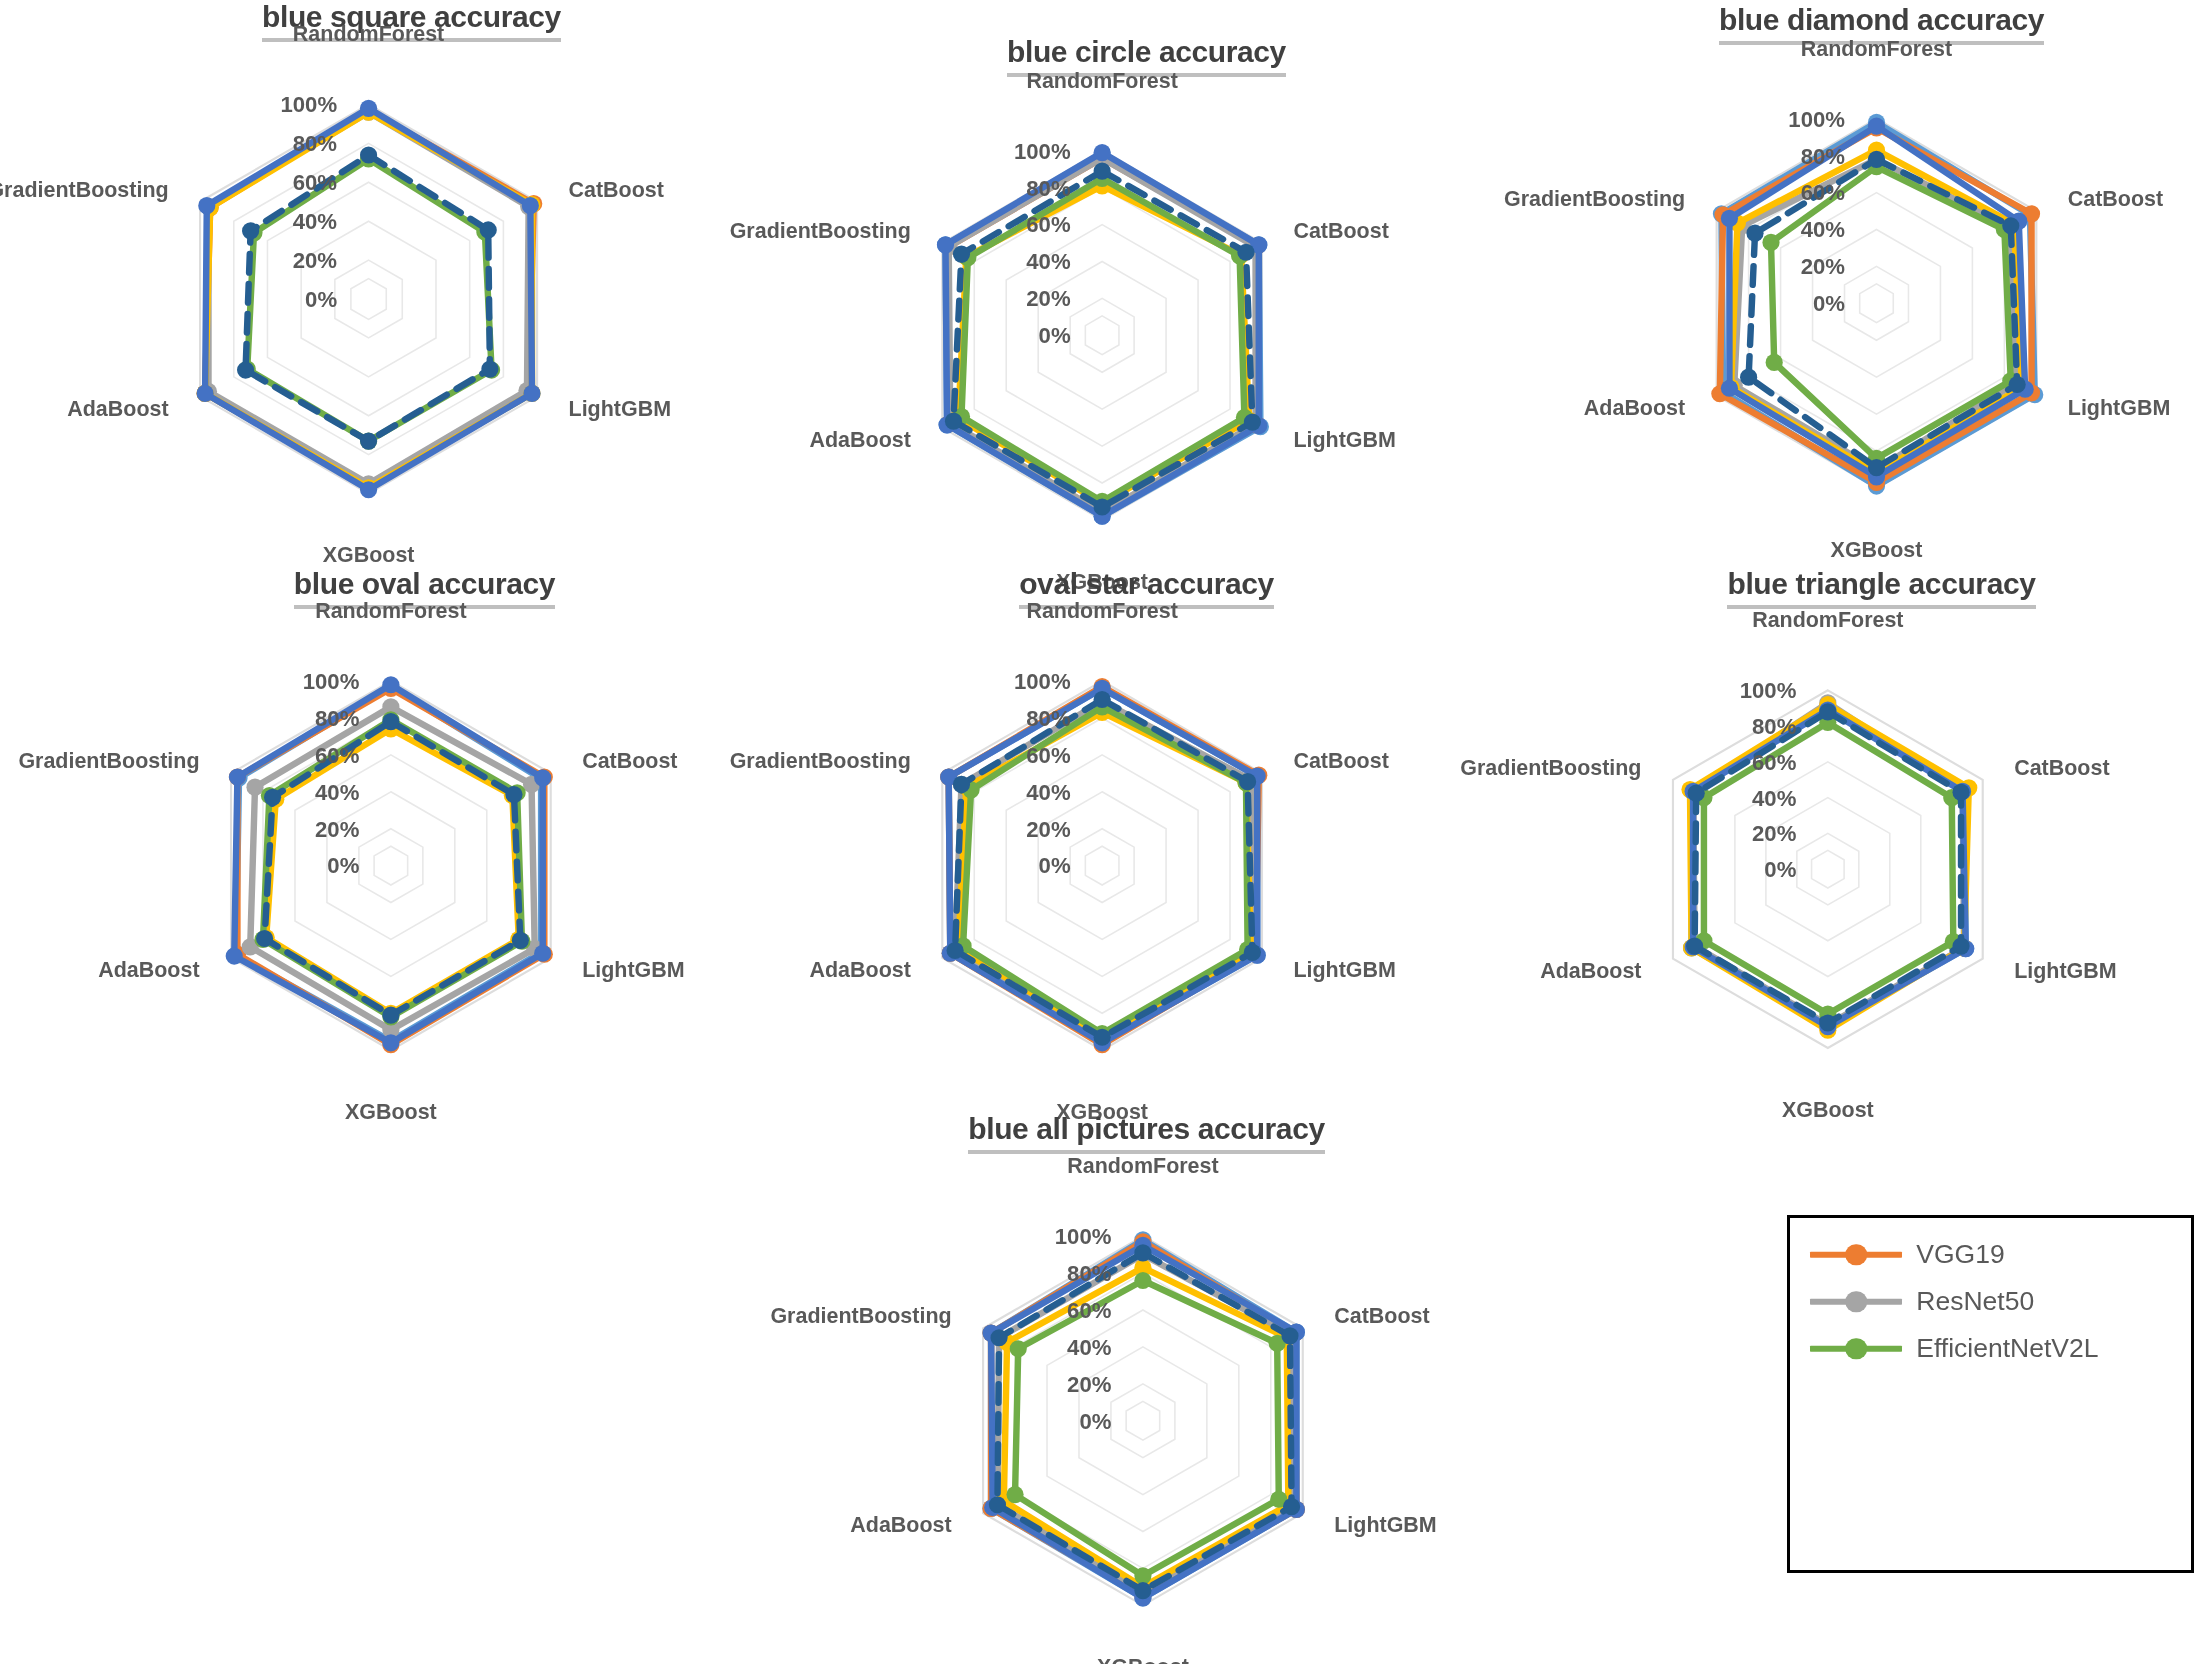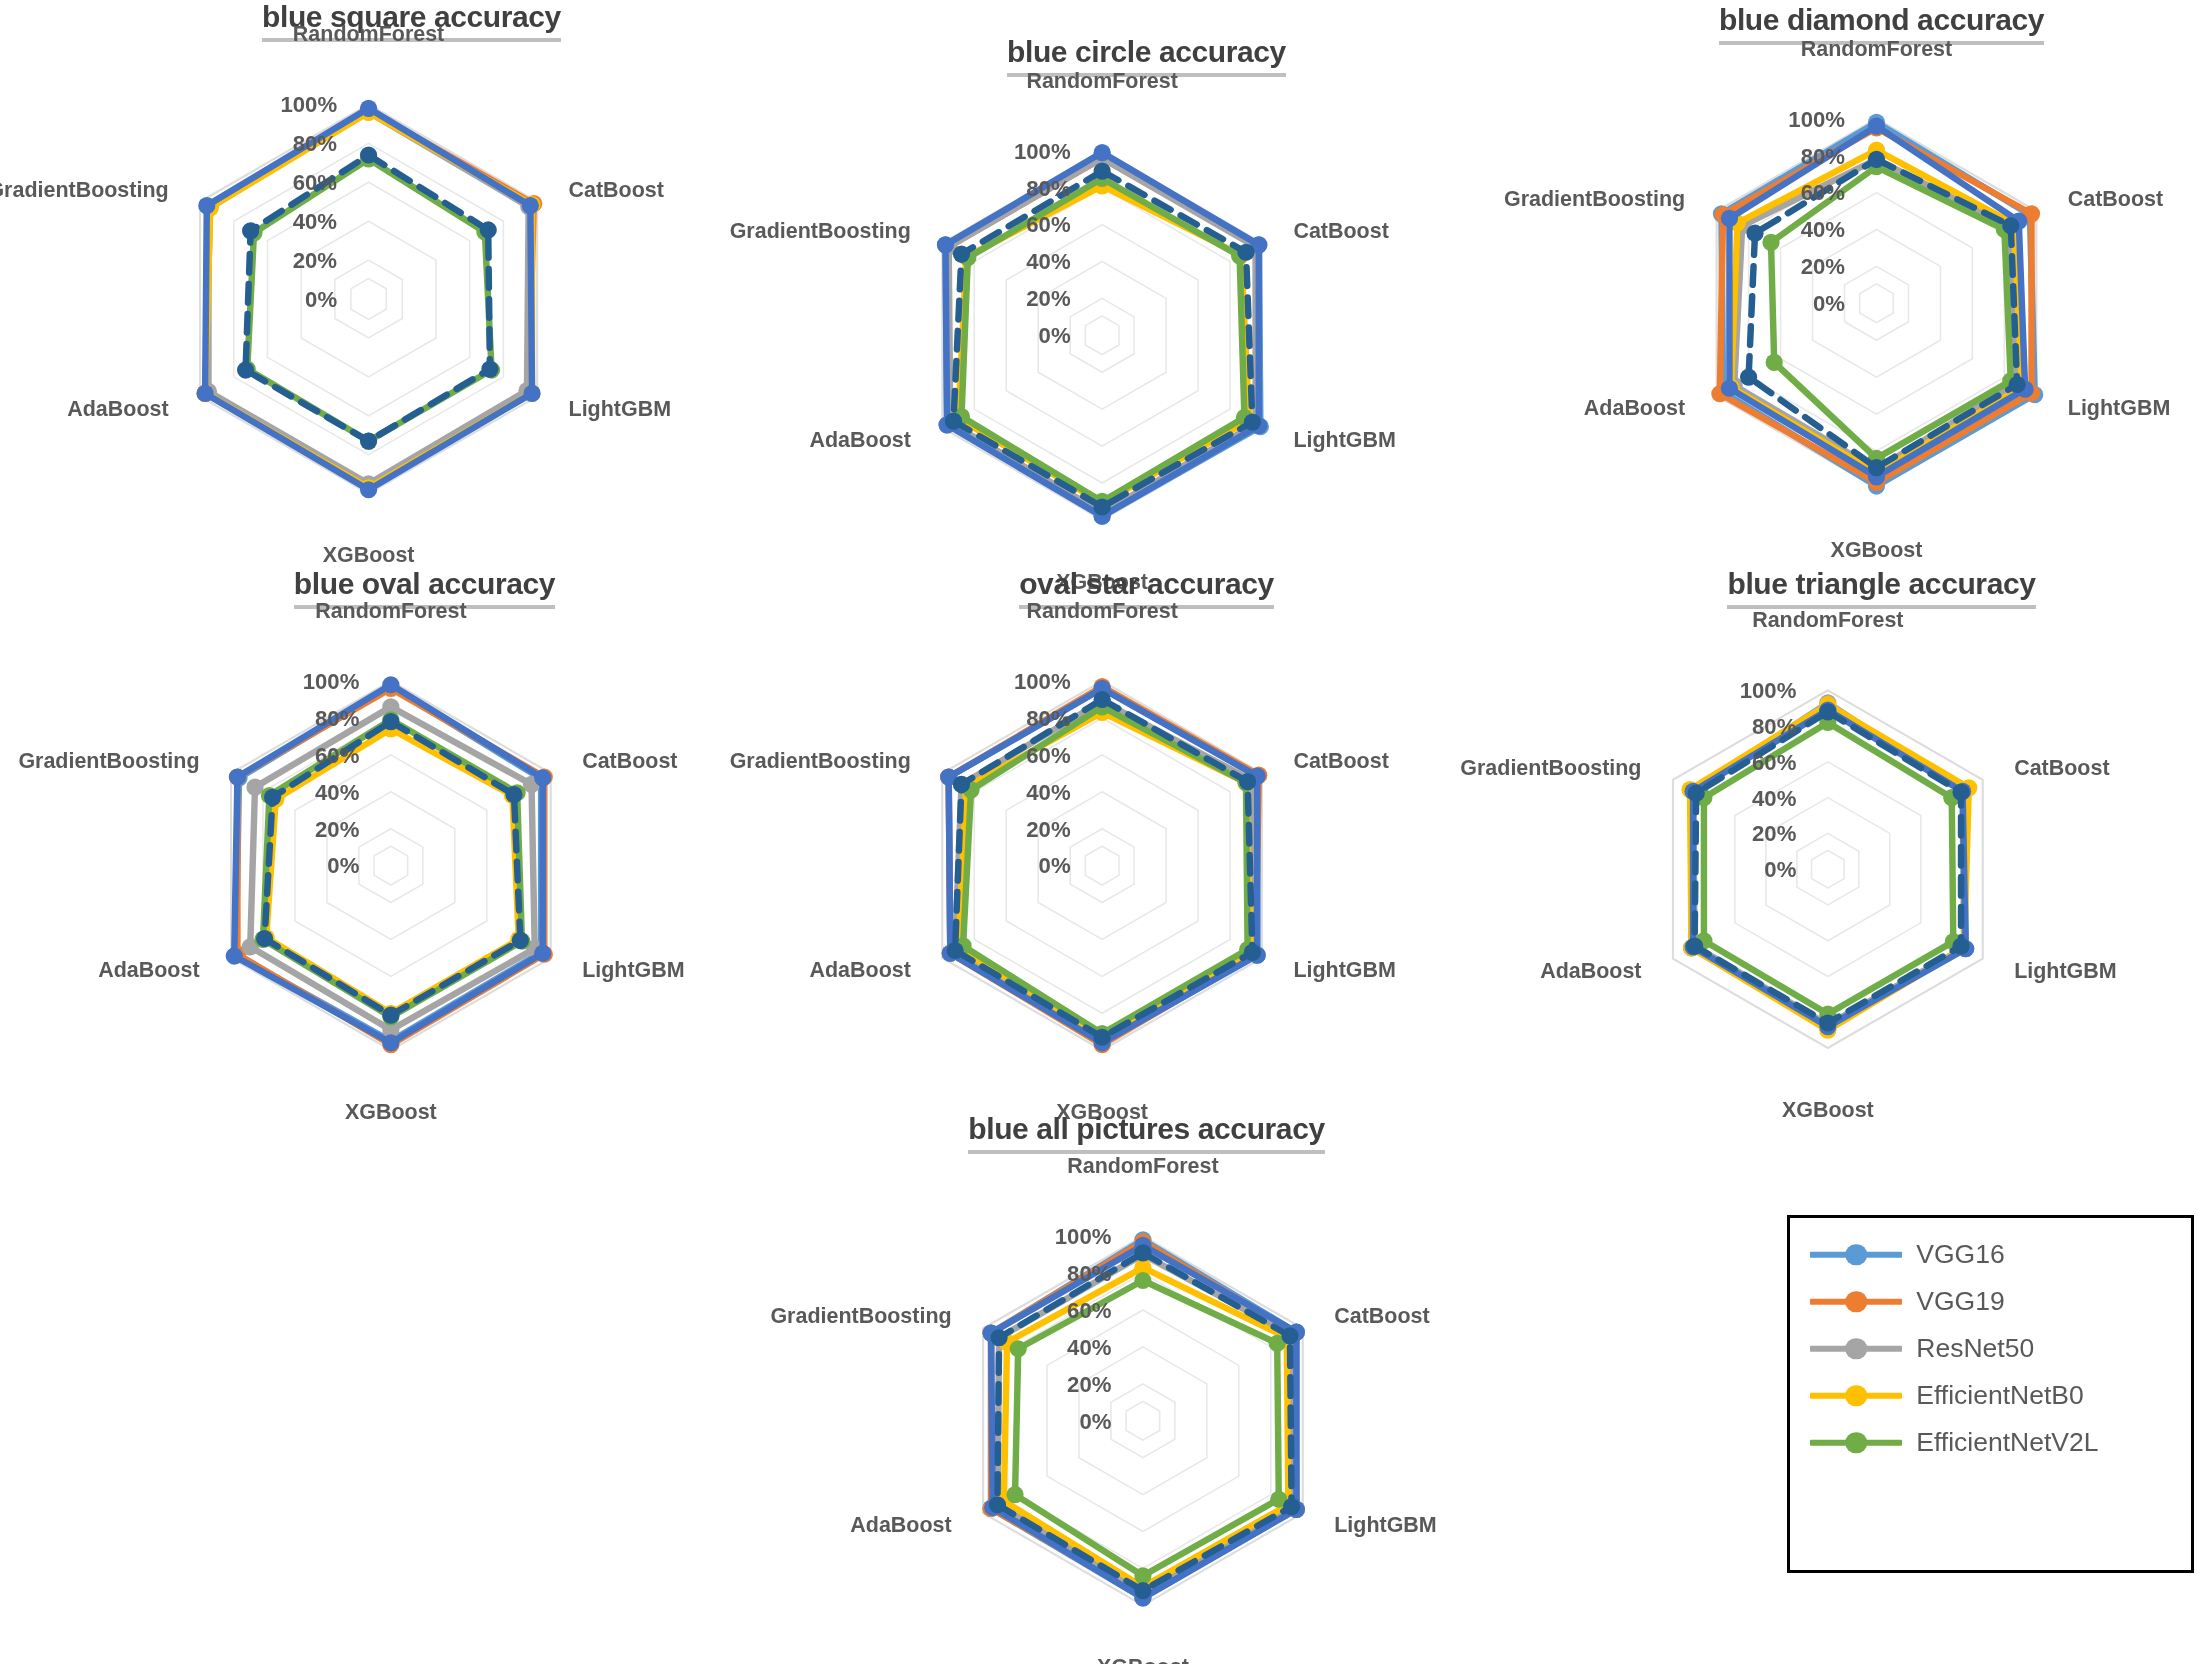--- a/index.html
+++ b/index.html
@@ -550,48 +550,34 @@
         <text x="302.58" y="596.00" class="axis-label" text-anchor="end">AdaBoost</text>
         <text x="302.58" y="304.00" class="axis-label" text-anchor="end">GradientBoosting</text>
       </svg>
     </div>
 </div>
 
 <div class="legend-box" style="left:1787px;top:1215px;width:407px;height:358px;">
   <div id="legend-rows" style="padding-top:13px;">
       <div class="legend-row">
         <span class="legend-key">
-          <span class="legend-line" style="background: rgb(91, 155, 213);"></span>
-          <span class="legend-dot" style="background: rgb(91, 155, 213);"></span>
-        </span>
-        <span class="legend-label">VGG16</span>
-      </div>
-      <div class="legend-row">
-        <span class="legend-key">
           <span class="legend-line" style="background: rgb(237, 125, 49);"></span>
           <span class="legend-dot" style="background: rgb(237, 125, 49);"></span>
         </span>
         <span class="legend-label">VGG19</span>
       </div>
       <div class="legend-row">
         <span class="legend-key">
           <span class="legend-line" style="background: rgb(165, 165, 165);"></span>
           <span class="legend-dot" style="background: rgb(165, 165, 165);"></span>
         </span>
         <span class="legend-label">ResNet50</span>
       </div>
       <div class="legend-row">
         <span class="legend-key">
-          <span class="legend-line" style="background: rgb(255, 192, 0);"></span>
-          <span class="legend-dot" style="background: rgb(255, 192, 0);"></span>
-        </span>
-        <span class="legend-label">EfficientNetB0</span>
-      </div>
-      <div class="legend-row">
-        <span class="legend-key">
           <span class="legend-line" style="background: rgb(112, 173, 71);"></span>
           <span class="legend-dot" style="background: rgb(112, 173, 71);"></span>
         </span>
         <span class="legend-label">EfficientNetV2L</span>
       </div>
     </div>
 </div>
 
 
 </body></html>

